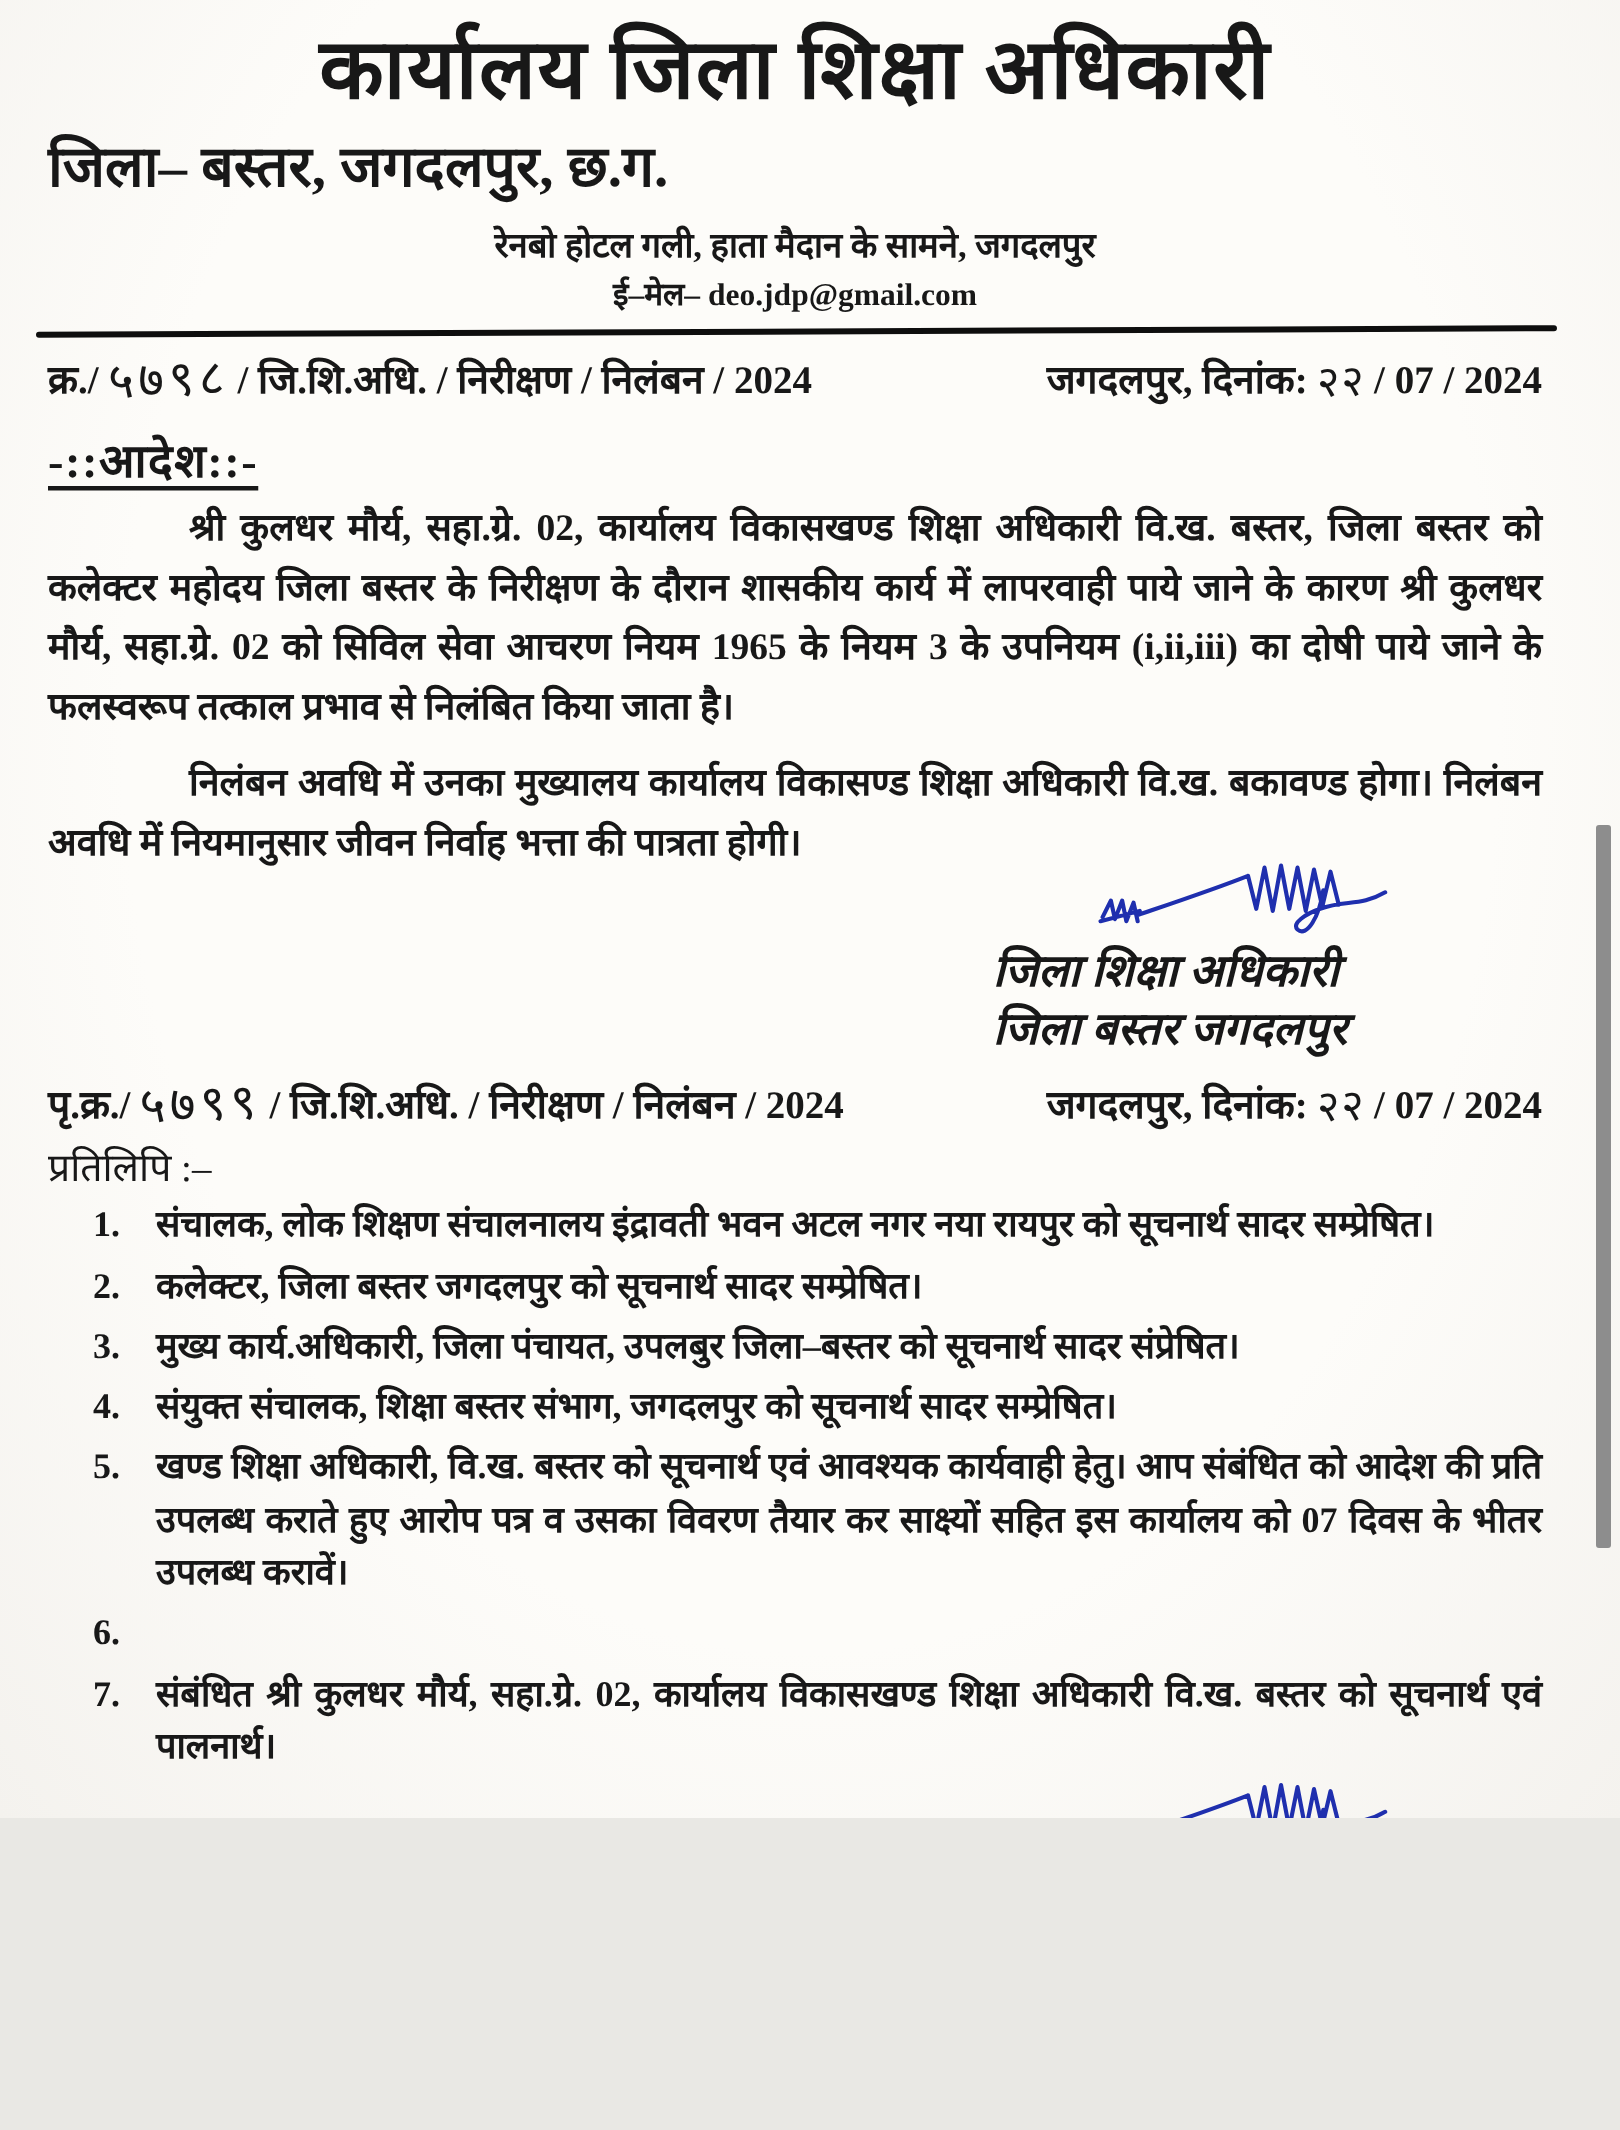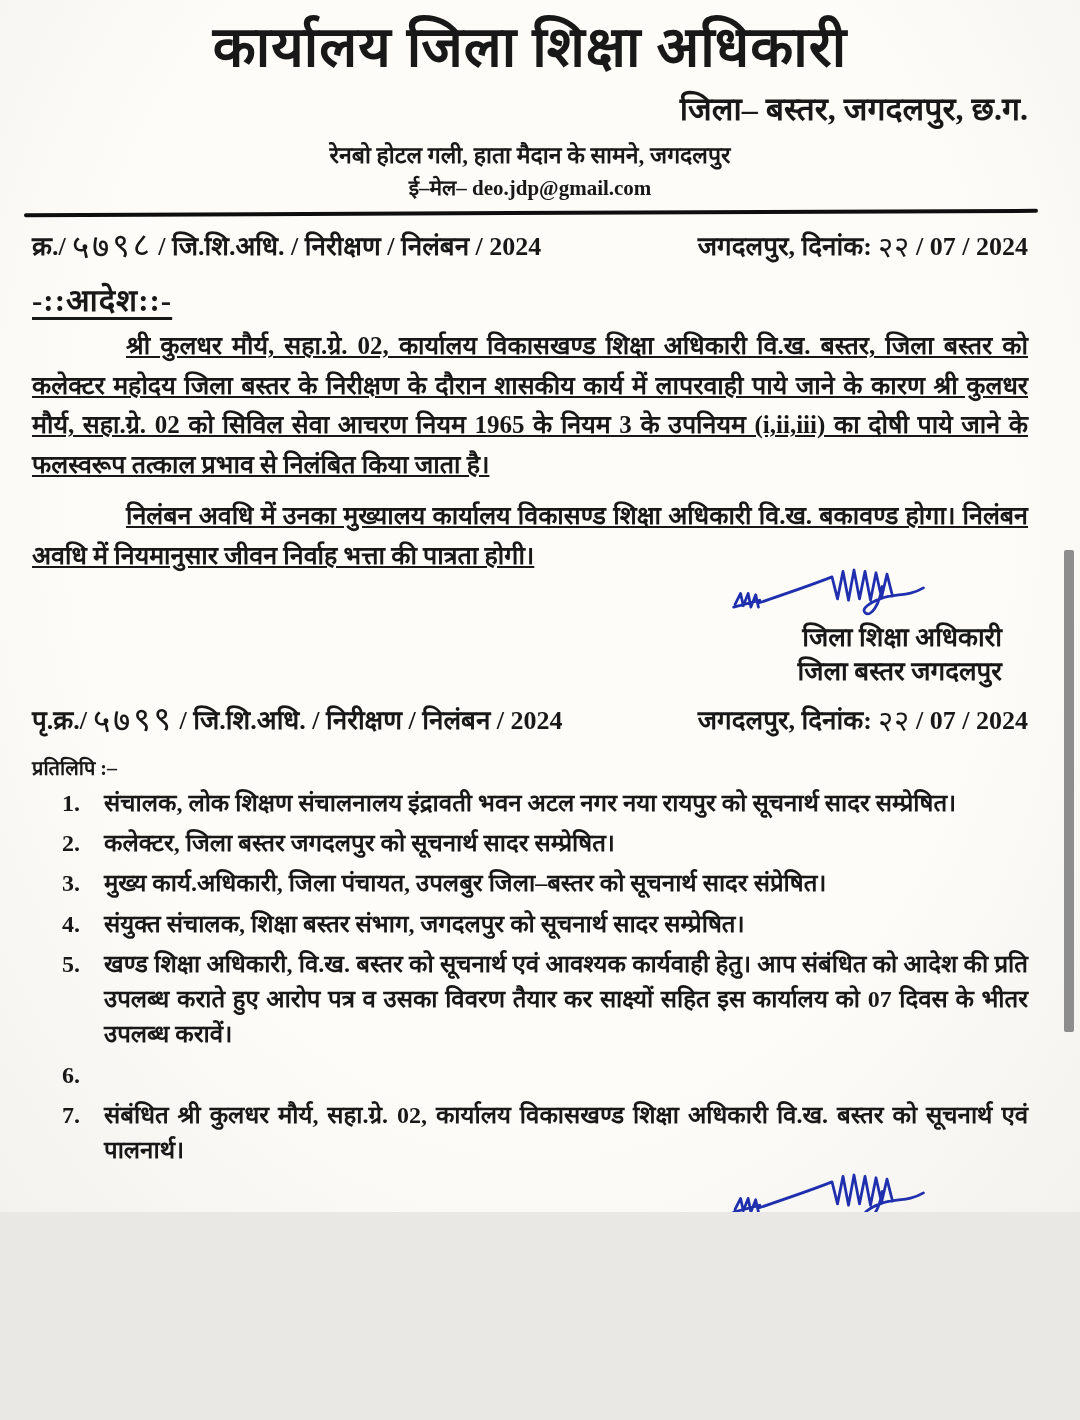--- a/index.html
+++ b/index.html
@@ -10,21 +10,21 @@
     height: 1212px;
     margin: 0 auto;
     background: radial-gradient(ellipse at 50% 40%, #fdfcf9 60%, #f4f2ee 100%);
     color: #181818;
     font-family: "Liberation Serif", "DejaVu Serif", serif;
     overflow: hidden;
     padding: 12px 52px 0 32px;
   }
   
   .org-title   { text-align: center; font-size: 56px; font-weight: 700; letter-spacing: 1px; line-height: 1.25; }
-  .org-subtitle{ text-align: right; font-size: 32px; font-weight: 700; margin-top: 8px; line-height: 1.2; }
+  .org-subtitle{ text-align: left; font-size: 38px; font-weight: 700; margin-top: 8px; line-height: 1.2; }
   .org-address { text-align: center; font-size: 23px; font-weight: 700; margin-top: 10px; }
   .org-email   { text-align: center; font-size: 21px; font-weight: 700; margin-top: 3px; }
   .rule {
     height: 4px; background: #0e0e0e; margin: 10px -10px 6px -8px;
     border-radius: 2px; transform: rotate(-0.25deg);
   }
   
   .ref-row {
     display: flex; justify-content: space-between; align-items: baseline;
     font-size: 26px; font-weight: 600; margin-top: 8px; line-height: 1.3;
@@ -38,31 +38,31 @@
   
   .order-heading {
     text-align: left; font-size: 31px; font-weight: 700;
     text-decoration: underline; text-underline-offset: 6px;
     margin-top: 12px; letter-spacing: 1px;
   }
   
   .para { font-size: 25px; line-height: 1.58; text-align: justify; font-weight: 600; margin-top: 6px; }
   .para.p2 { margin-top: 12px; }
   .para.p3 { margin-top: 14px; text-align: left; text-indent: 96px; }
-  .indent { text-indent: 94px; text-decoration: underline; }
+  .indent { text-indent: 94px; }
   
   .sig-block {
     width: 340px; margin-left: auto; margin-right: 26px;
-    text-align: right; font-size: 26px; font-weight: 600; line-height: 1.3;
+    text-align: left; font-size: 30px; font-weight: 600; line-height: 1.3; font-style: italic;
   }
   .sig-block.first { margin-top: -16px; }
   .sig-block.second { margin-top: -4px; }
   .sig-svg { display: block; margin: 0 auto -4px; }
   
-  .copies-label { font-size: 20px; font-weight: 700; margin-top: 14px; }
+  .copies-label { font-size: 26px; font-weight: 400; margin-top: 2px; }
   .copies { margin-top: 2px; padding-left: 30px; }
   .copy-item { display: flex; gap: 12px; font-size: 24px; font-weight: 600; line-height: 1.47; margin-top: 5px; }
   .copy-num { flex: none; width: 30px; }
   .copy-text { text-align: justify; }
   
   .scrollbar-thumb {
     position: absolute; right: 6px; top: 550px;
     width: 10px; height: 482px; background: #8d8d8d; border-radius: 2px;
   }
 </style>

